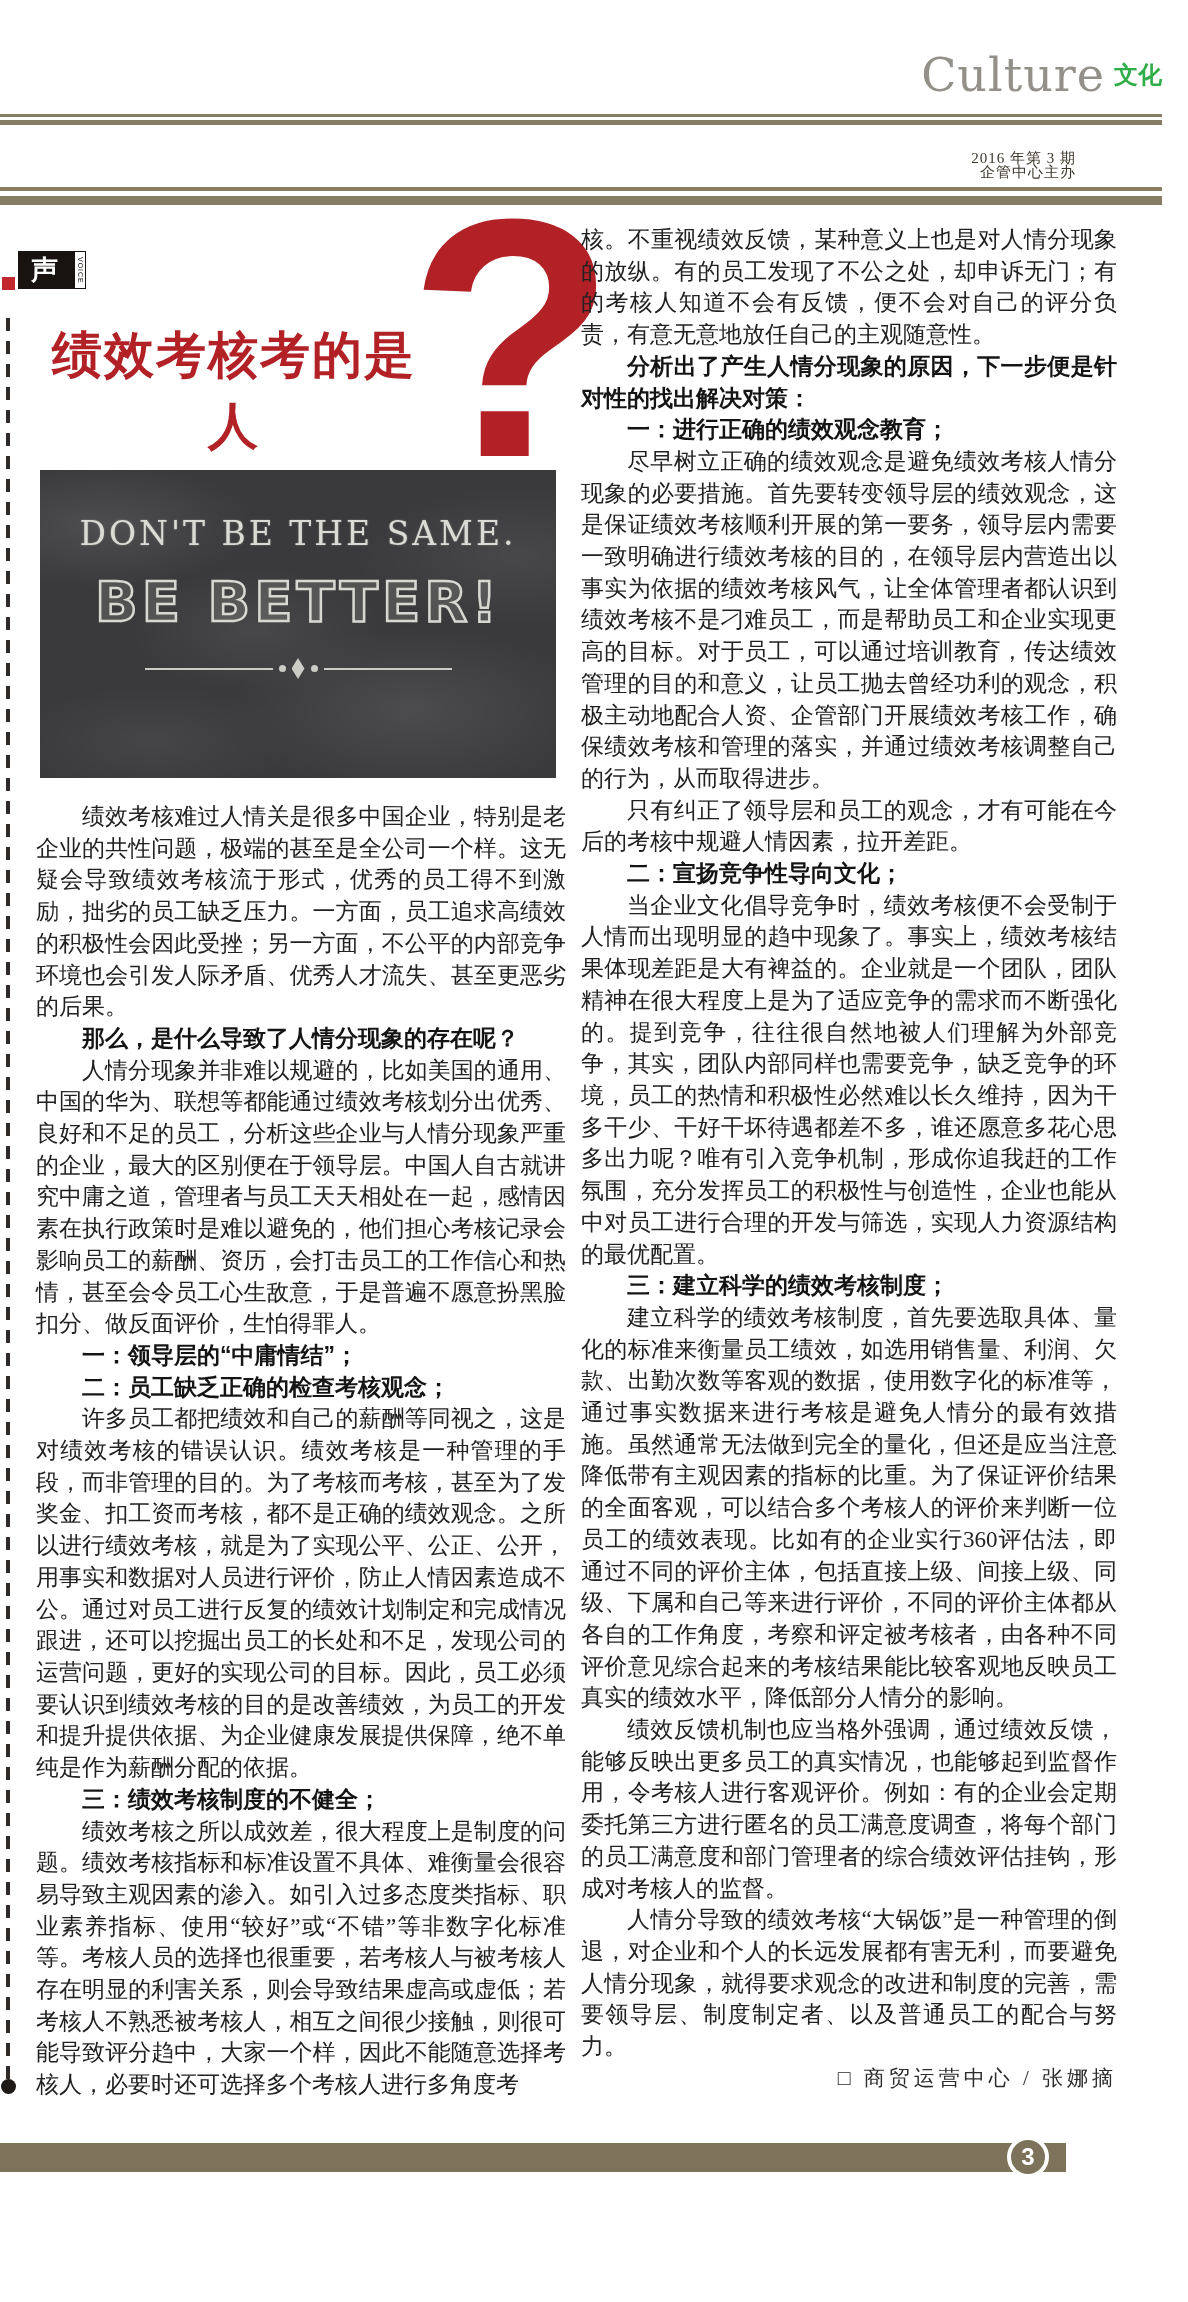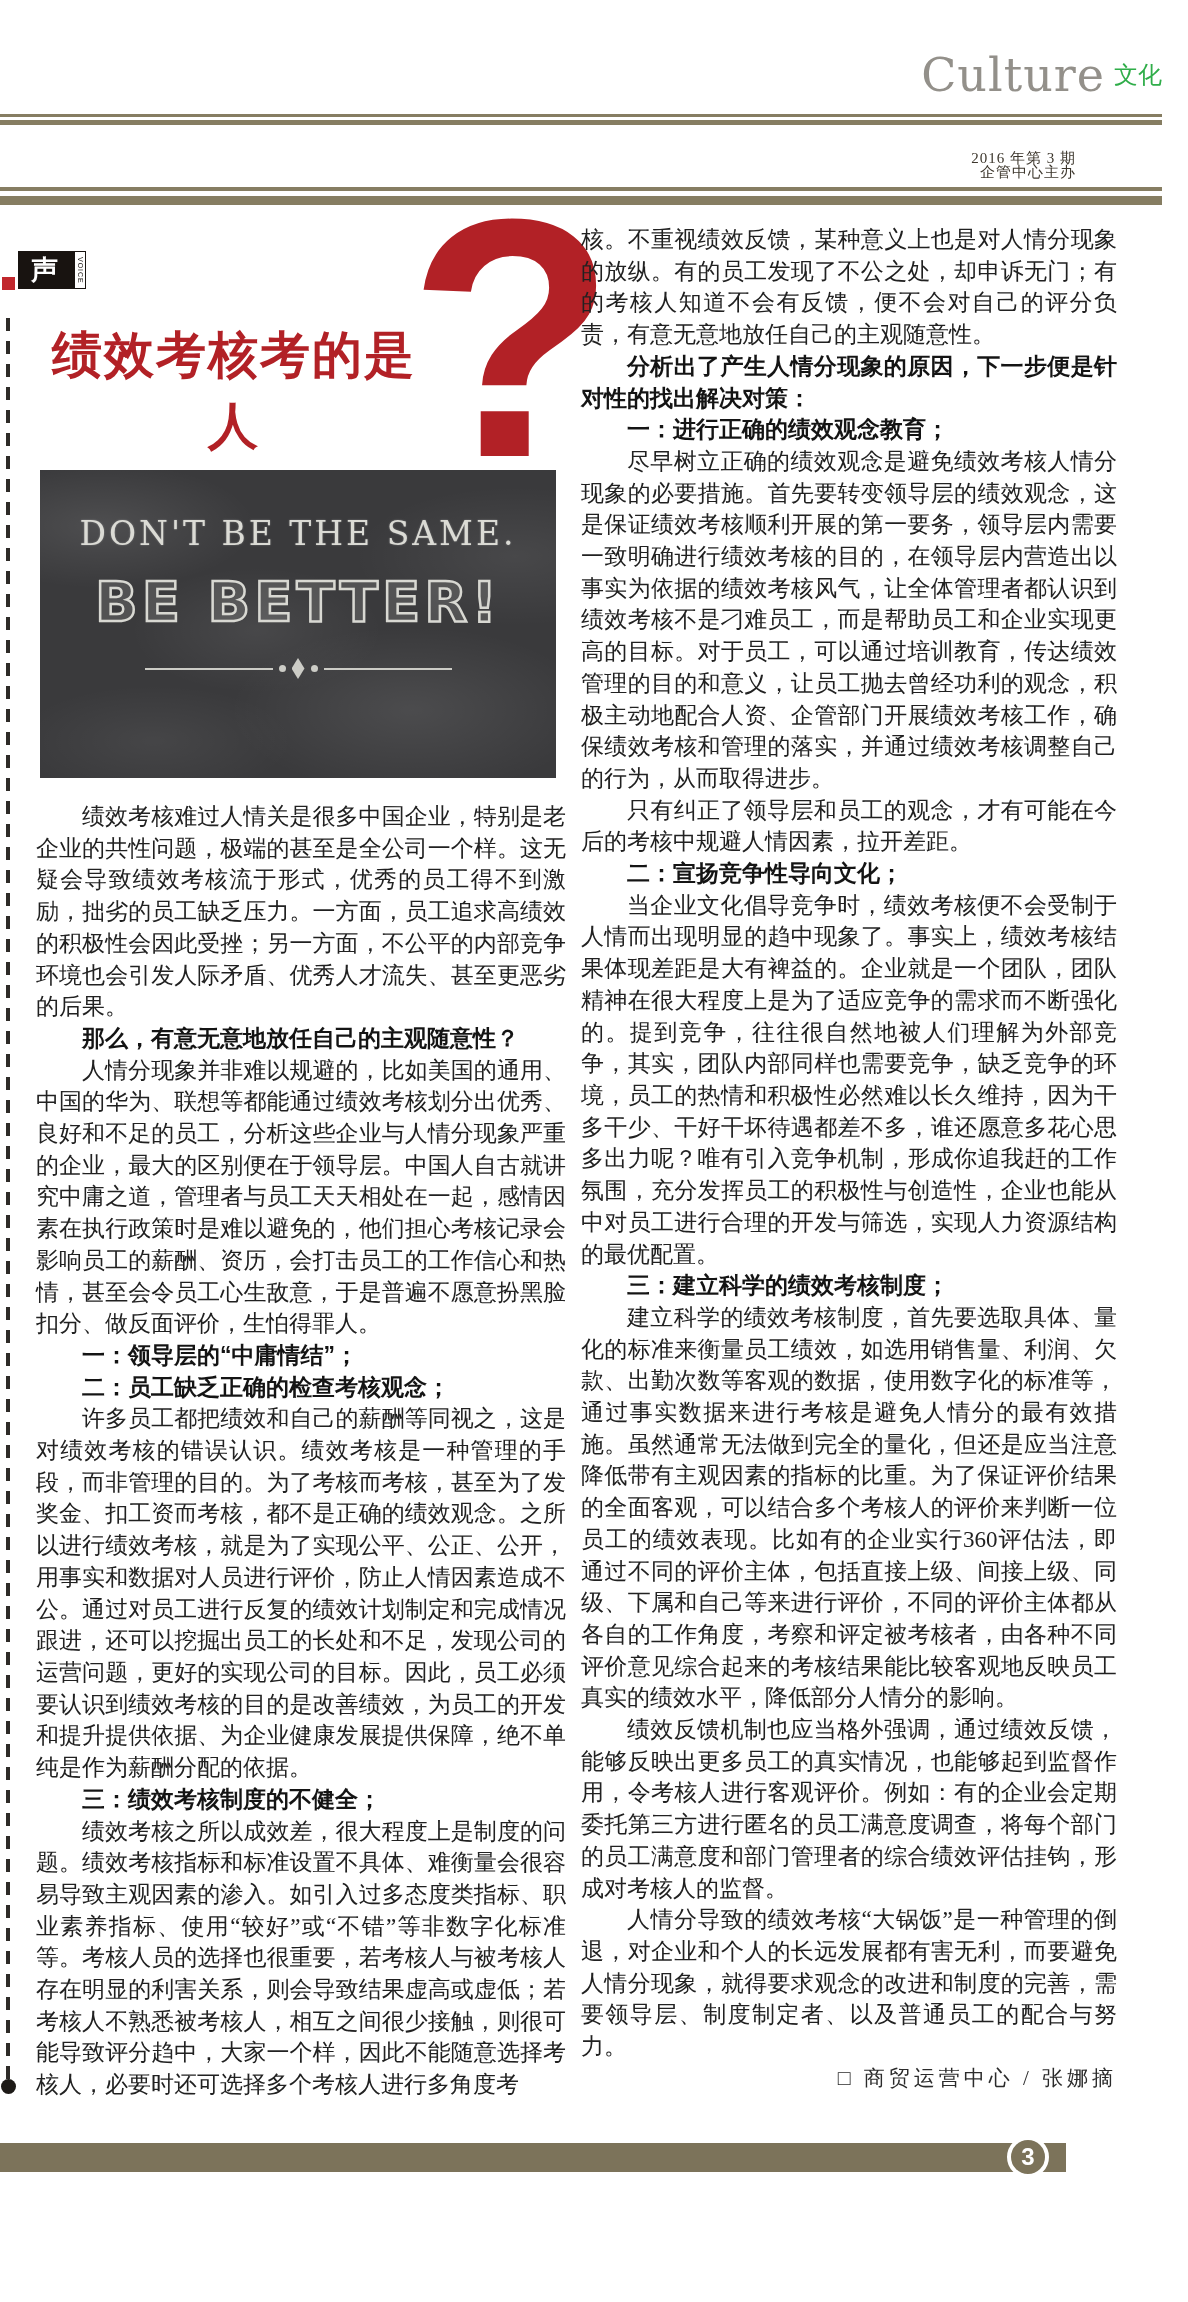--- a/index.html
+++ b/index.html
@@ -5,21 +5,21 @@
   html,body { margin:0; padding:0; background:#ffffff; }
   .page {
     position:relative; width:1188px; height:2302px; background:#ffffff;
     overflow:hidden;
     font-family:"Liberation Serif","DejaVu Serif",serif;
   }
 
   
   .culture { position:absolute; top:48px; right:26px; display:flex; align-items:center; gap:9px; }
   .culture-en { font-family:"DejaVu Serif","Liberation Serif",serif; font-size:46px; color:#93908a; letter-spacing:1px; }
-  .culture-zh { font-family:"Liberation Sans","DejaVu Sans",sans-serif; font-size:24px; font-weight:400; color:#2fad49; }
+  .culture-zh { font-family:"Liberation Sans","DejaVu Sans",sans-serif; font-size:24px; font-weight:700; color:#2fad49; }
 
   .rule { position:absolute; left:0; width:1162px; background:#867d62; }
   .rule-a1 { top:114px; height:3px; }
   .rule-a2 { top:120px; height:5px; }
   .rule-b1 { top:187px; height:4px; }
   .rule-b2 { top:196px; height:9px; }
 
   .issue { position:absolute; top:151px; right:112px; text-align:right;
            font-size:15px; line-height:14px; color:#3c362c; letter-spacing:1px; }
 
@@ -132,21 +132,21 @@
       <span class="seg"></span>
       <span class="dot"></span>
       <span class="dia"></span>
       <span class="dot"></span>
       <span class="seg"></span>
     </div>
   </div>
 
   <div class="col col-left">
       <div class="para">绩效考核难过人情关是很多中国企业，特别是老企业的共性问题，极端的甚至是全公司一个样。这无疑会导致绩效考核流于形式，优秀的员工得不到激励，拙劣的员工缺乏压力。一方面，员工追求高绩效的积极性会因此受挫；另一方面，不公平的内部竞争环境也会引发人际矛盾、优秀人才流失、甚至更恶劣的后果。</div>
-      <div class="para heading">那么，有意无意地放任自己的主观随意性？</div>
+      <div class="para heading">那么，是什么导致了人情分现象的存在呢？</div>
       <div class="para">人情分现象并非难以规避的，比如美国的通用、中国的华为、联想等都能通过绩效考核划分出优秀、良好和不足的员工，分析这些企业与人情分现象严重的企业，最大的区别便在于领导层。中国人自古就讲究中庸之道，管理者与员工天天相处在一起，感情因素在执行政策时是难以避免的，他们担心考核记录会影响员工的薪酬、资历，会打击员工的工作信心和热情，甚至会令员工心生敌意，于是普遍不愿意扮黑脸扣分、做反面评价，生怕得罪人。</div>
       <div class="para heading">一：领导层的“中庸情结”；</div>
       <div class="para heading">二：员工缺乏正确的检查考核观念；</div>
       <div class="para">许多员工都把绩效和自己的薪酬等同视之，这是对绩效考核的错误认识。绩效考核是一种管理的手段，而非管理的目的。为了考核而考核，甚至为了发奖金、扣工资而考核，都不是正确的绩效观念。之所以进行绩效考核，就是为了实现公平、公正、公开，用事实和数据对人员进行评价，防止人情因素造成不公。通过对员工进行反复的绩效计划制定和完成情况跟进，还可以挖掘出员工的长处和不足，发现公司的运营问题，更好的实现公司的目标。因此，员工必须要认识到绩效考核的目的是改善绩效，为员工的开发和提升提供依据、为企业健康发展提供保障，绝不单纯是作为薪酬分配的依据。</div>
       <div class="para heading">三：绩效考核制度的不健全；</div>
       <div class="para">绩效考核之所以成效差，很大程度上是制度的问题。绩效考核指标和标准设置不具体、难衡量会很容易导致主观因素的渗入。如引入过多态度类指标、职业素养指标、使用“较好”或“不错”等非数字化标准等。考核人员的选择也很重要，若考核人与被考核人存在明显的利害关系，则会导致结果虚高或虚低；若考核人不熟悉被考核人，相互之间很少接触，则很可能导致评分趋中，大家一个样，因此不能随意选择考核人，必要时还可选择多个考核人进行多角度考</div>
     </div>
   <div class="col col-right">
       <div class="para noindent">核。不重视绩效反馈，某种意义上也是对人情分现象的放纵。有的员工发现了不公之处，却申诉无门；有的考核人知道不会有反馈，便不会对自己的评分负责，有意无意地放任自己的主观随意性。</div>
       <div class="para heading">分析出了产生人情分现象的原因，下一步便是针对性的找出解决对策：</div>

